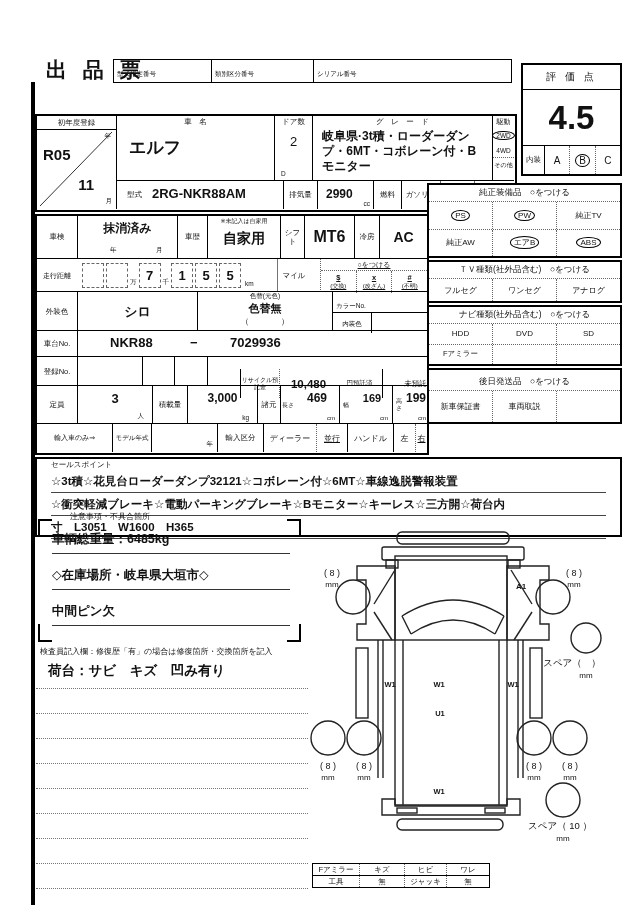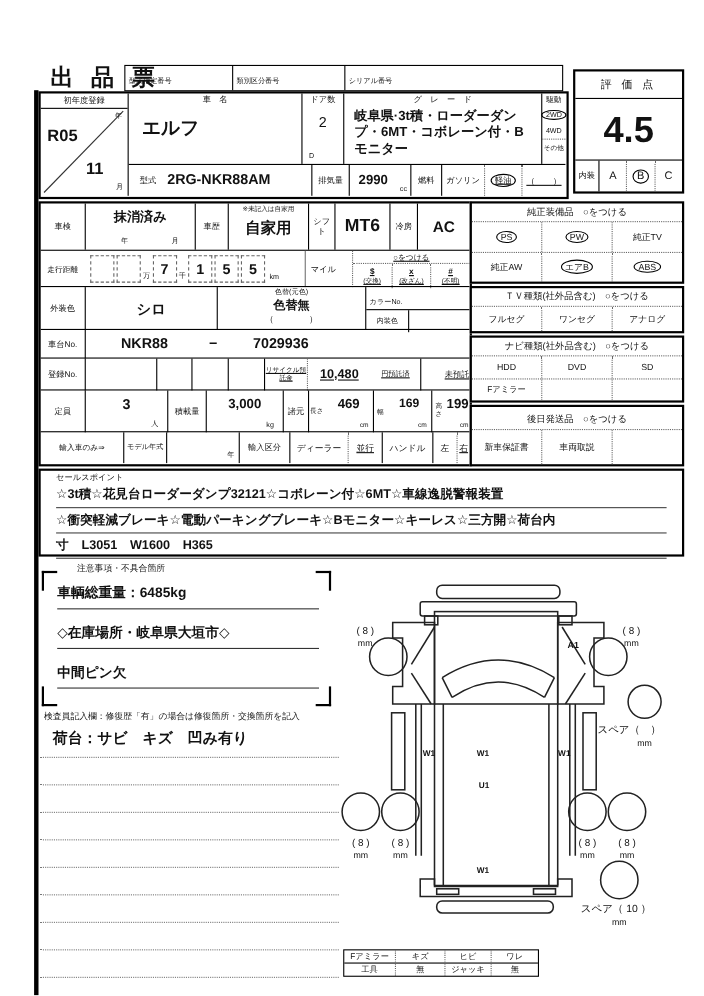--- a/index.html
+++ b/index.html
@@ -2,21 +2,21 @@
 <html><head>
 <meta charset="utf-8">
 <style>
   html,body{margin:0;padding:0;background:#fff;}
   #sheet{position:relative;width:640px;height:905px;background:#fff;overflow:hidden;
          font-family:"Liberation Sans","DejaVu Sans",sans-serif;color:#111;}
   .abs{position:absolute;box-sizing:border-box;}
   .cc{display:flex;align-items:center;justify-content:center;text-align:center;}
   .col{display:flex;flex-direction:column;}
   .b2{border:2px solid #000;}
-  .b25{border:2.5px solid #000;}
+  .b25{border:2.5px solid #000;margin-top:31px;}
   .bl{border-left:1px solid #000000;}
   .dl{border-left:1px dotted #666;text-decoration:underline;}
   .bt{border-top:1px solid #000;}
   .sl{font-size:7.5px;}
   .tiny{font-size:6.5px;}
   .val{font-weight:bold;}
   .circled{border:1.5px solid #000;border-radius:50%;padding:0 3px;}
   .digit{width:20px;height:23px;border:1px dashed #666;display:flex;align-items:center;
          justify-content:center;font-weight:bold;font-size:13px;margin-right:2px;}
   .rbox{position:absolute;left:427px;width:195px;border:2px solid #000;box-sizing:border-box;
@@ -206,21 +206,21 @@
         <span class="abs val" style="left:152px;top:4px;font-size:13px;">7029936</span>
       </div>
     </div>
 
     <div class="abs bt" style="left:0;top:140px;width:390px;height:29px;">
       <div class="abs cc sl" style="left:0;top:0;width:40px;height:29px;">登録No.</div>
       <div class="abs bl" style="left:40px;top:0;width:65px;height:29px;"></div>
       <div class="abs bl" style="left:105px;top:0;width:32px;height:29px;"></div>
       <div class="abs bl" style="left:137px;top:0;width:33px;height:29px;"></div>
       <div class="abs bl" style="left:170px;top:0;width:33px;height:29px;"></div>
-      <div class="abs" style="left:203px;top:0;width:208px;height:29px;border-left:1.5px solid #000;display:flex;text-decoration:underline;">
+      <div class="abs" style="left:203px;top:12px;width:208px;height:29px;border-left:1.5px solid #000;display:flex;">
         <div class="cc" style="width:38px;font-size:6px;line-height:7px;">リサイクル預託金</div>
         <div class="cc val" style="width:57px;font-size:11.5px;border-left:1px dotted #666;">10,480</div>
         <div class="cc" style="width:45px;font-size:6.5px;">円預託済</div>
         <div class="cc" style="flex:1;font-size:7.5px;border-left:1px solid #000;">未預託</div>
       </div>
     </div>
 
     <div class="abs bt" style="left:0;top:169px;width:390px;height:38px;">
       <div class="abs cc sl" style="left:0;top:0;width:40px;height:38px;">定員</div>
       <div class="abs bl" style="left:40px;top:0;width:75px;height:38px;">

